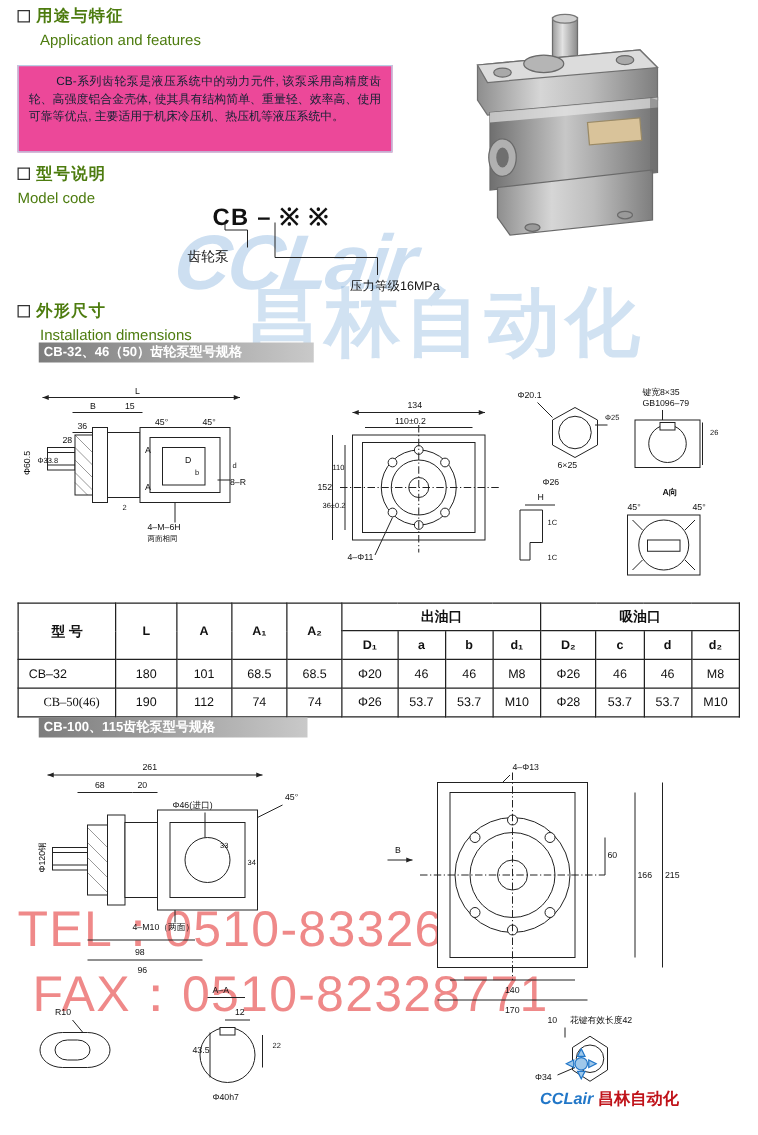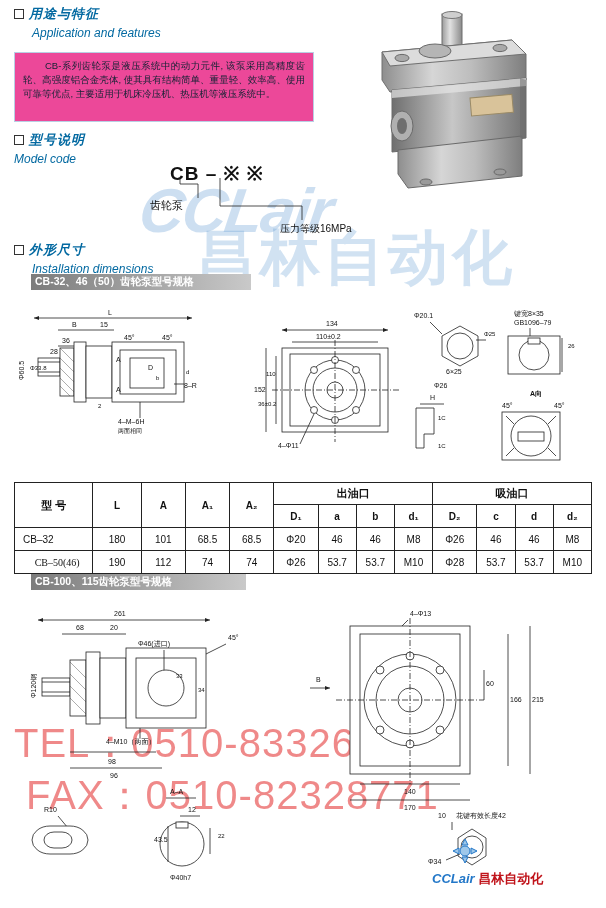--- a/index.html
+++ b/index.html
@@ -3,21 +3,21 @@
 <meta charset="utf-8">
 <style>
   html, body { margin:0; padding:0; }
   body {
     width:606px; height:908px; position:relative;
     background:#ffffff;
     font-family:"Liberation Sans", sans-serif;
     color:#111;
     overflow:hidden;
   }
-  .sec-title { position:absolute; font-weight:bold; color:#0369a1;font-style:italic; }
+  .sec-title { position:absolute; font-weight:bold; color:#4d7c0f; }
   .sec-title .cn { font-size:13px; letter-spacing:1px; }
   .sec-title .en { font-size:12px; font-weight:normal; }
   .sq { display:inline-block; width:8px; height:8px; border:1px solid #333; margin-right:5px; vertical-align:middle; }
 
   
   .intro {
     position:absolute; left:14px; top:52px; width:300px; height:70px;
     background:#ec4899; border:1px solid #b9cfe4;
     font-size:9.5px; line-height:14px; color:#123; padding:6px 8px;
     box-sizing:border-box; text-indent:22px; text-align:justify;

